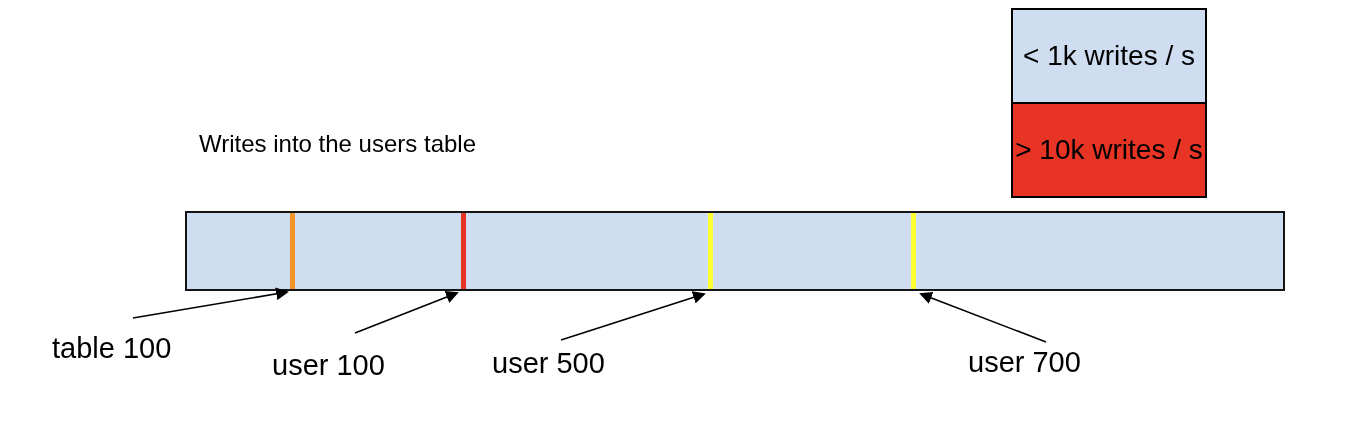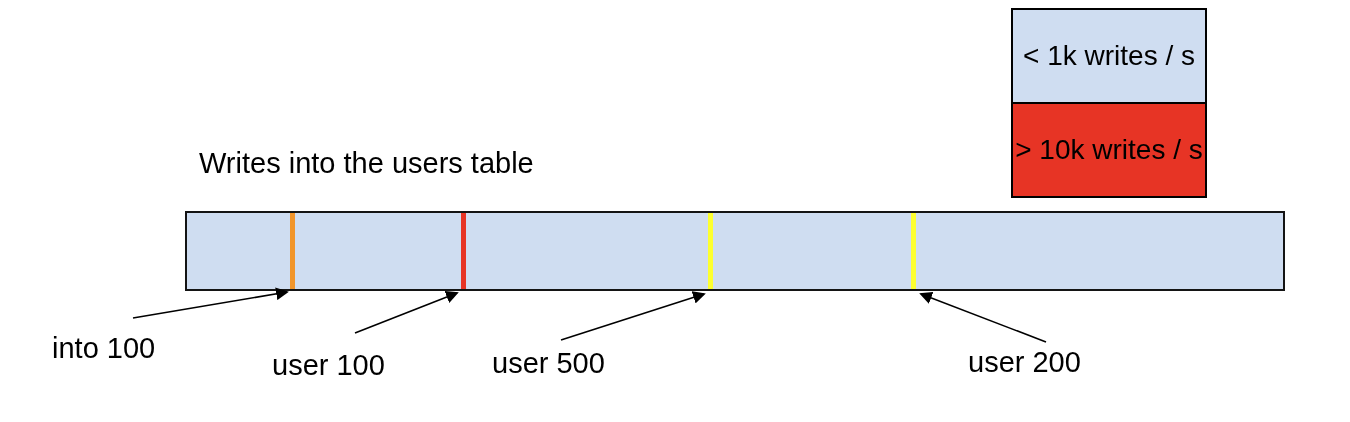--- a/index.html
+++ b/index.html
@@ -10,22 +10,22 @@
     position: relative;
     width: 1350px;
     height: 422px;
     background: #ffffff;
     overflow: hidden;
   }
 
   .title {
     position: absolute;
     left: 199px;
-    top: 147px;
-    font-size: 29px;
+    top: 130px;
+    font-size: 24px;
     white-space: nowrap;
   }
 
   .legend {
     position: absolute;
     left: 1011px;
     top: 8px;
     width: 196px;
     height: 190px;
     border: 2px solid #000;
@@ -101,19 +101,19 @@
         <path d="M0,0 L10,5 L0,10 z" fill="#000"></path>
       </marker>
     </defs>
   <line x1="133" y1="318" x2="287" y2="292" stroke="#000" stroke-width="1.6" marker-end="url(#ah)"></line>
       <line x1="355" y1="333" x2="457" y2="293" stroke="#000" stroke-width="1.6" marker-end="url(#ah)"></line>
       <line x1="561" y1="340" x2="704" y2="294" stroke="#000" stroke-width="1.6" marker-end="url(#ah)"></line>
       <line x1="1046" y1="342" x2="921" y2="294" stroke="#000" stroke-width="1.6" marker-end="url(#ah)"></line>
     </svg>
 
   <div id="labels">
-      <div class="user-label" style="left: 52px; top: 332px;">into 100</div>
+      <div class="user-label" style="left: 52px; top: 332px;">table 100</div>
       <div class="user-label" style="left: 272px; top: 349px;">user 100</div>
       <div class="user-label" style="left: 492px; top: 347px;">user 500</div>
-      <div class="user-label" style="left: 968px; top: 346px;">user 200</div>
+      <div class="user-label" style="left: 968px; top: 346px;">user 700</div>
     </div>
 
 </div>
 
 </body></html>

